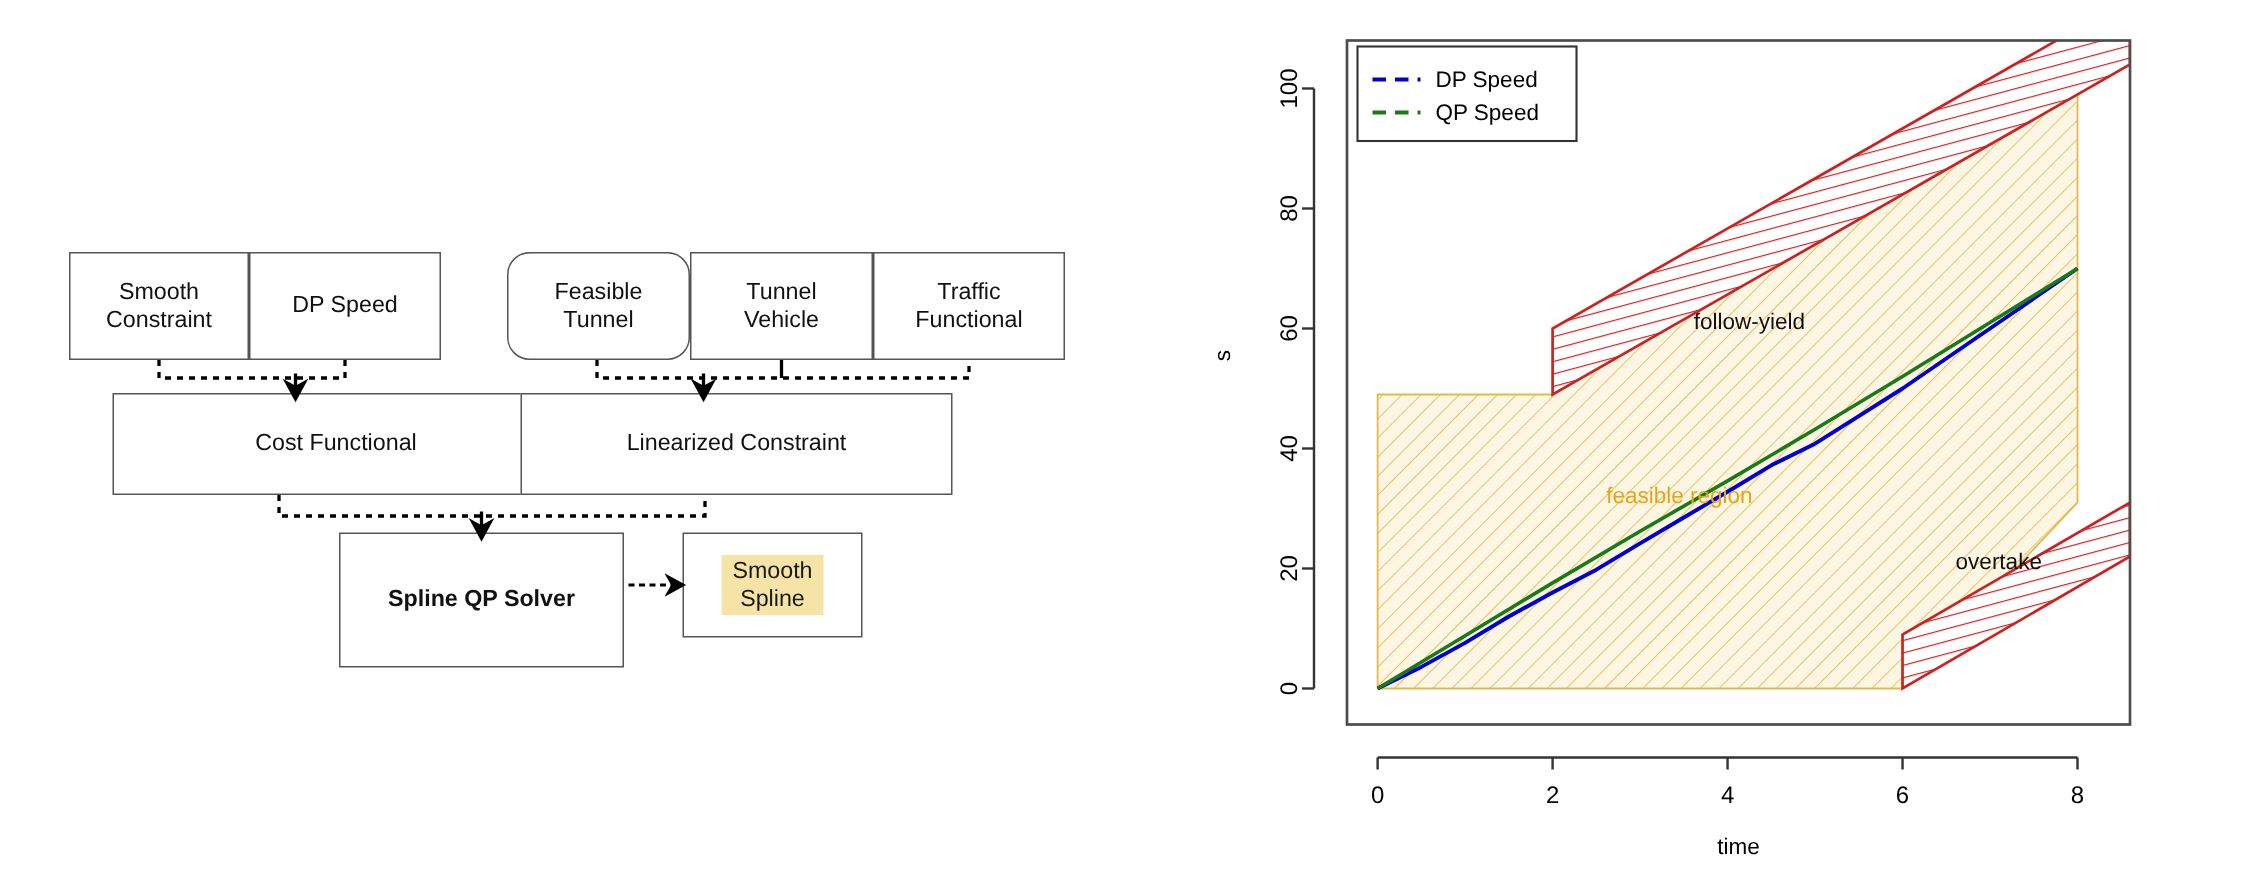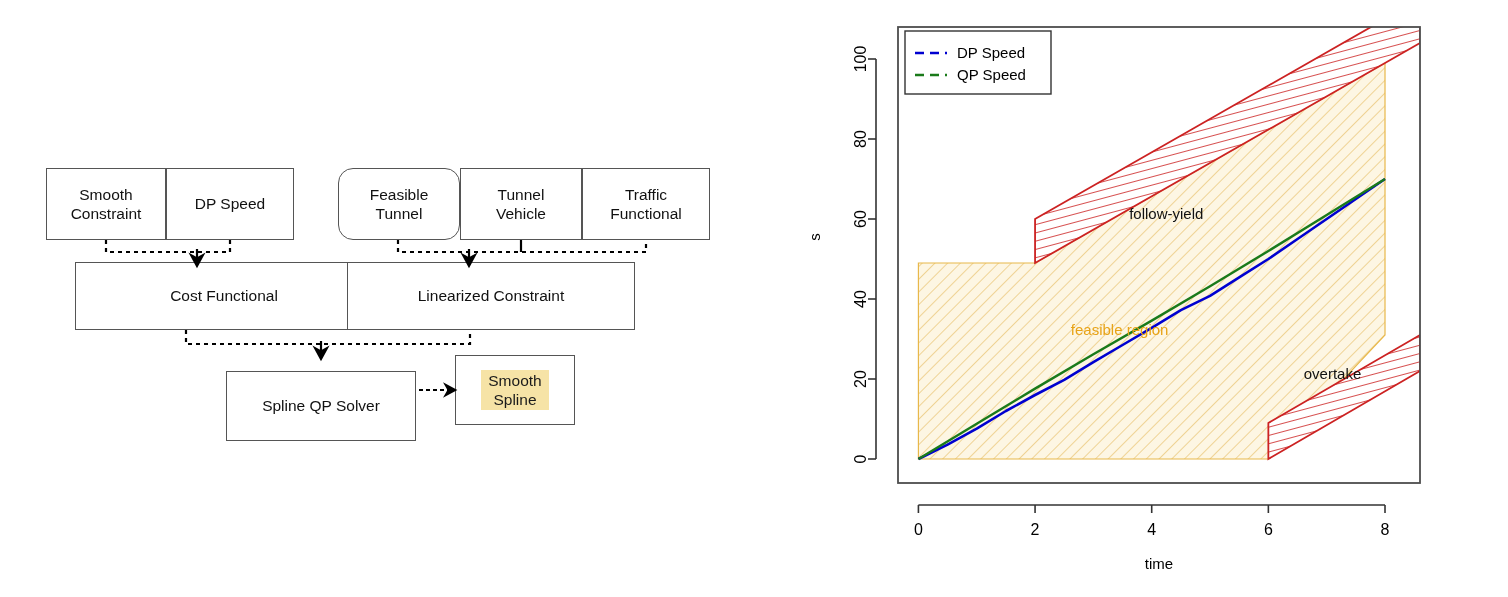--- a/index.html
+++ b/index.html
@@ -67,21 +67,21 @@
         <span>Cost Functional</span>
       </span>
   </div>
 
   <div class="fbox" style="left:347px;top:262px;width:288px;height:68px;">
     <span>
         <span>Linearized Constraint</span>
       </span>
   </div>
 
-  <div class="fbox" style="left:226px;top:371px;width:190px;height:70px;">
+  <div class="fbox" style="left:226px;top:355px;width:190px;height:90px;font-weight:bold;">
     <span>
         <span>Spline QP Solver</span>
       </span>
   </div>
 
   <div class="fbox" style="left:455px;top:355px;width:120px;height:70px;">
     <span class="hl">
       <span>Smooth</span>
       <span>Spline</span>
     </span>

